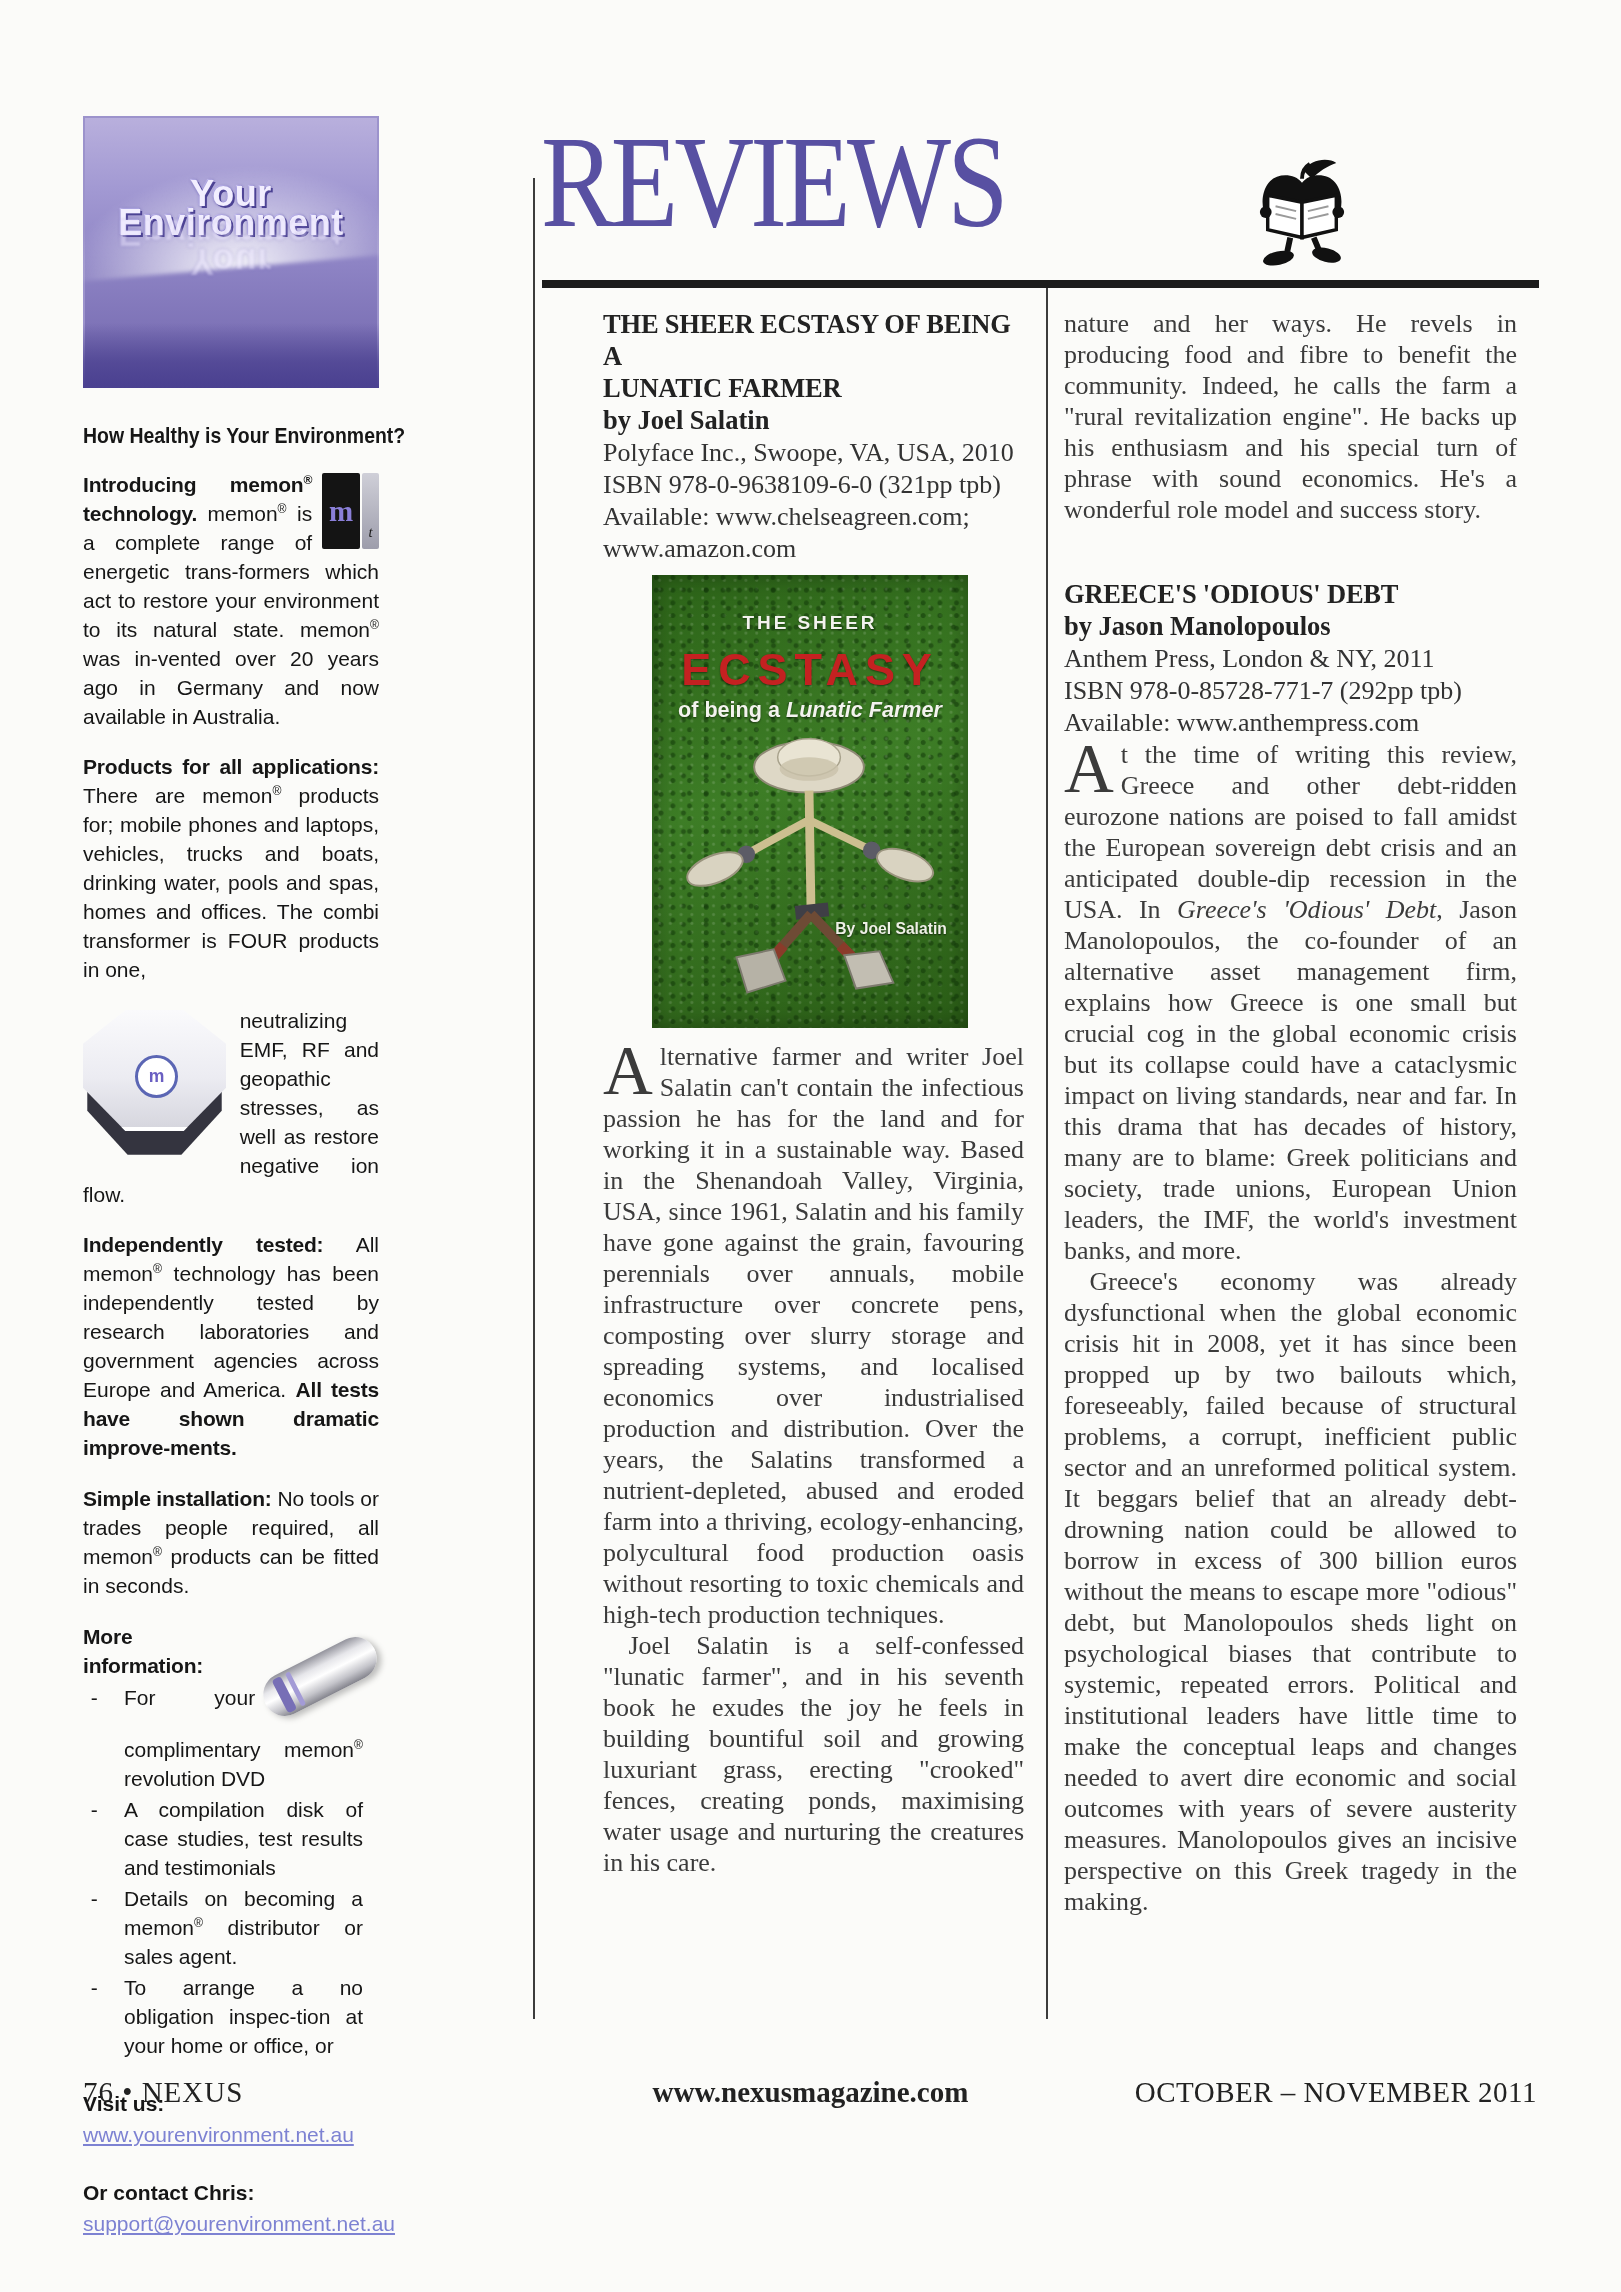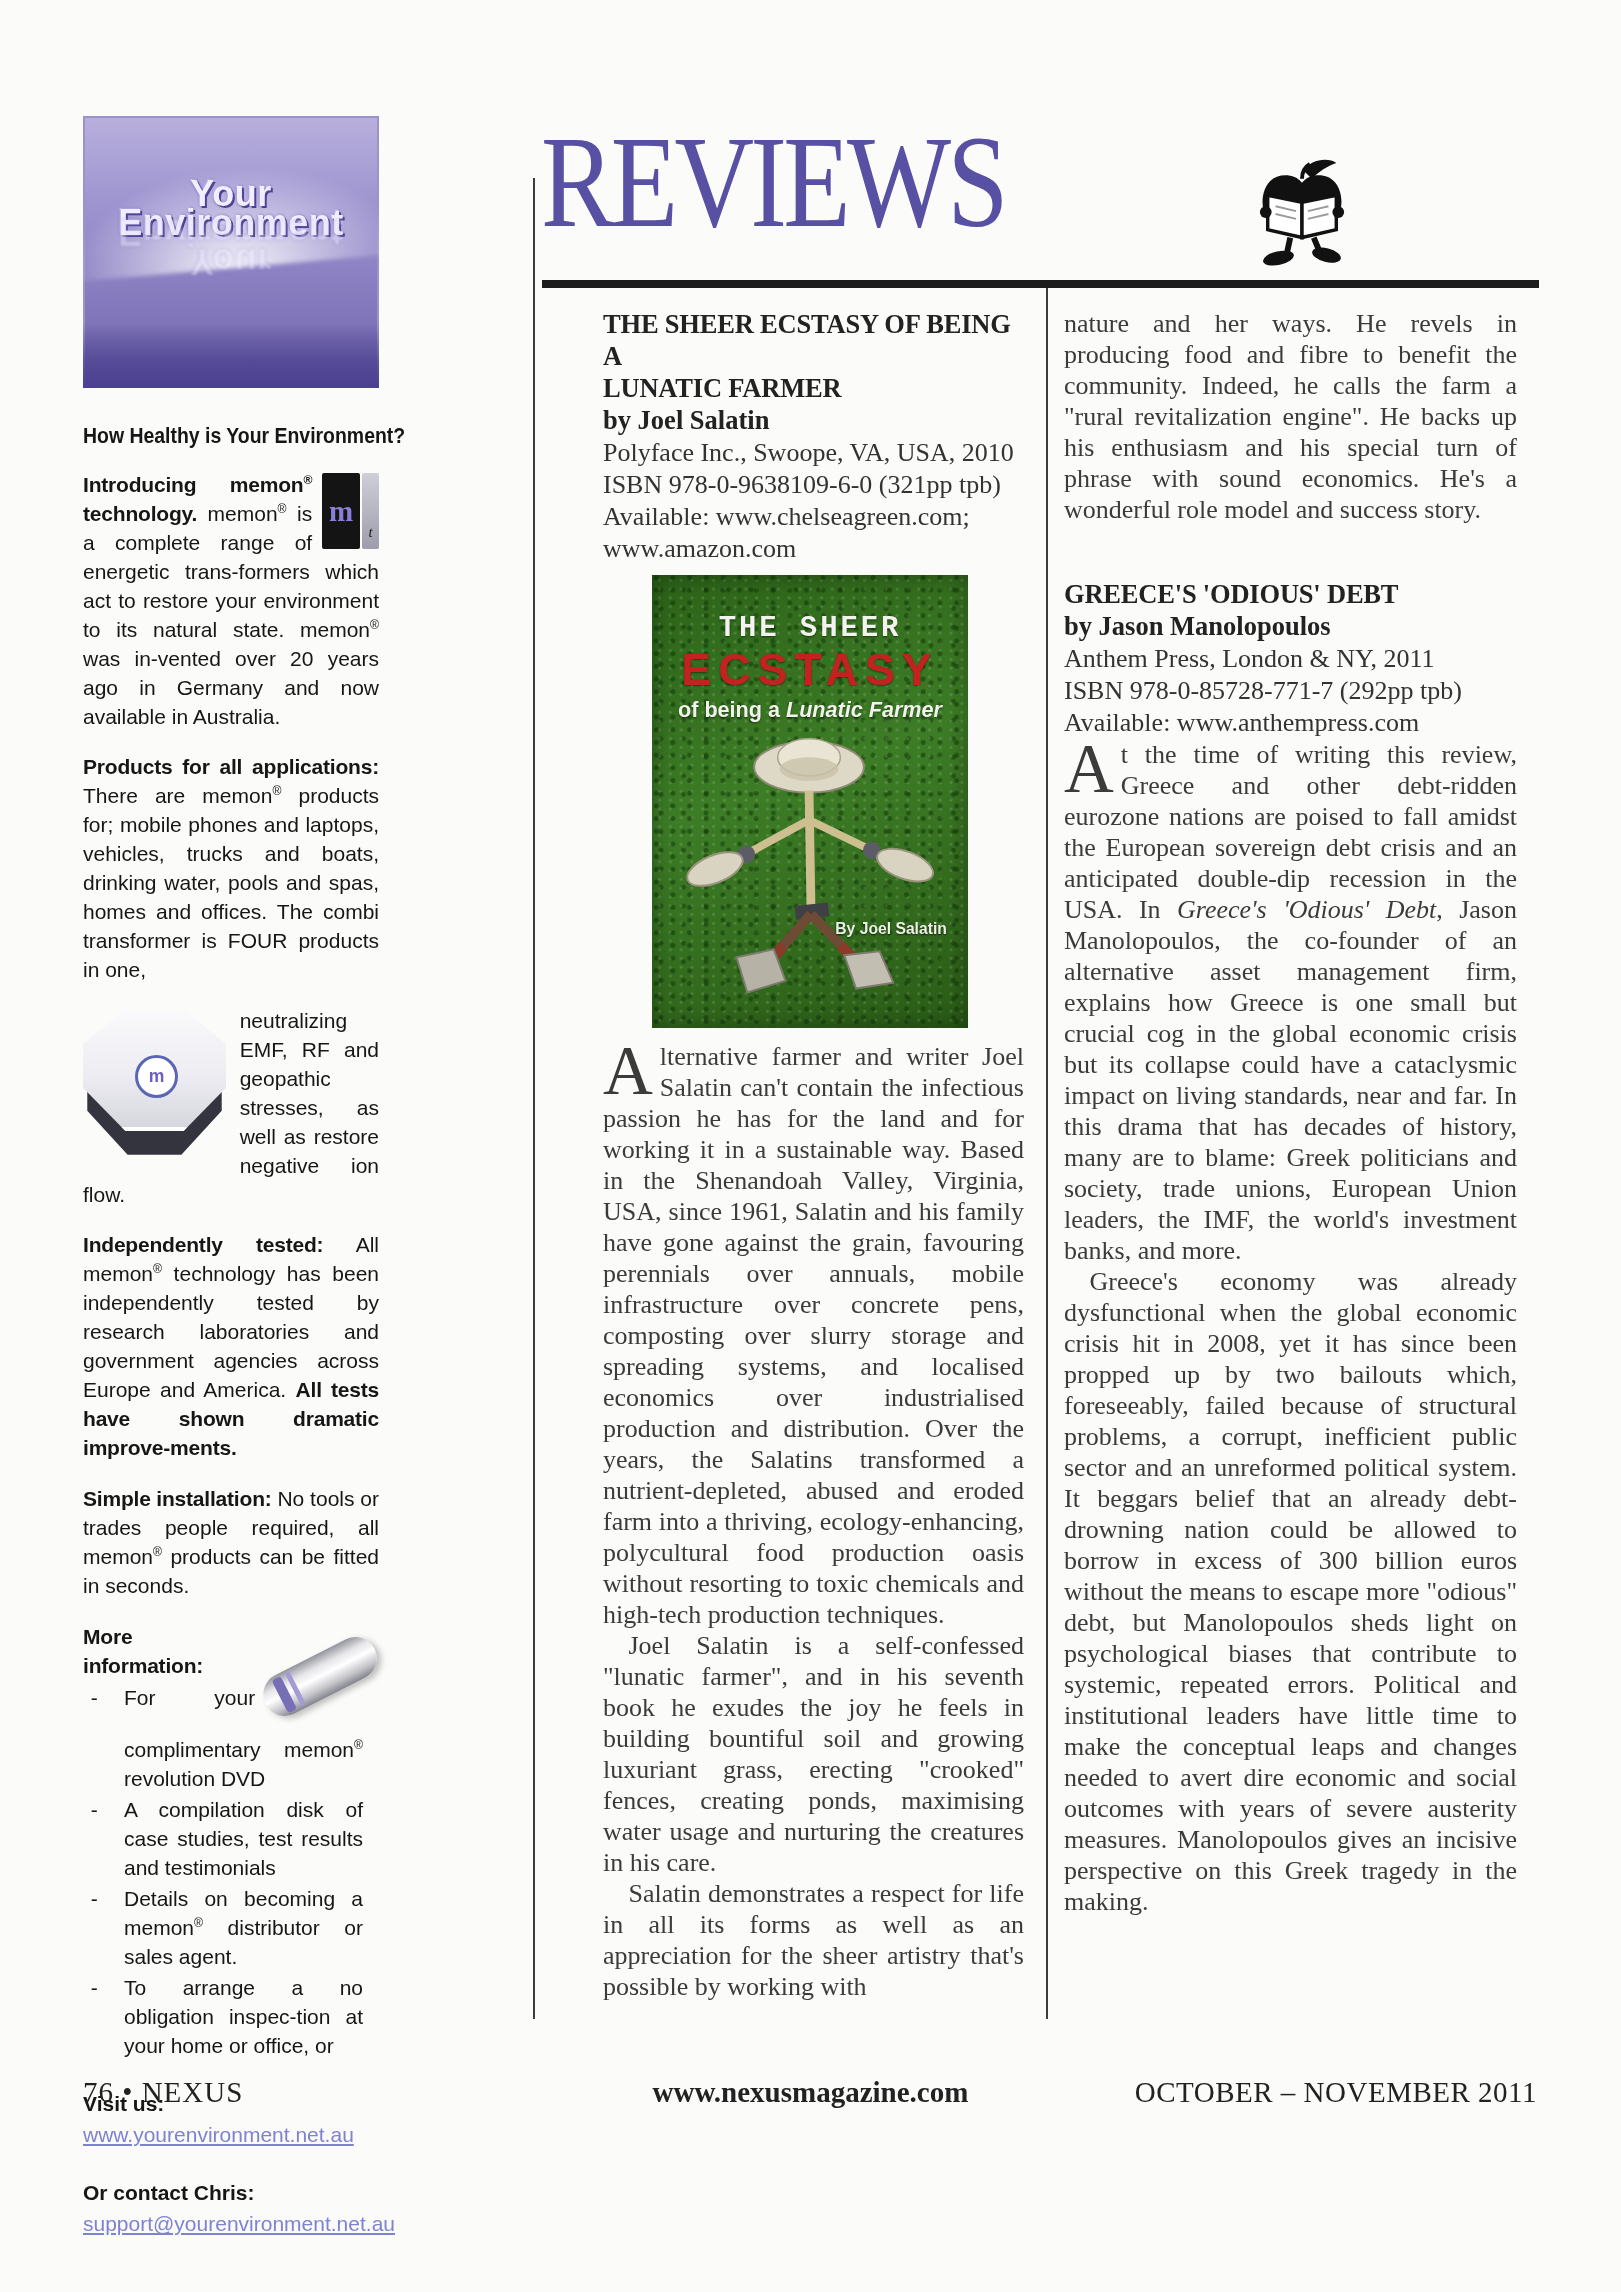--- a/index.html
+++ b/index.html
@@ -88,22 +88,22 @@
   
   .cover{position:relative;width:316px;height:453px;margin:9.8px 0 13.7px 49px;overflow:hidden;
     background-color:#357022;
     background-image:
       radial-gradient(circle at 25% 20%,rgba(16,56,8,.55) 0 2px,transparent 2.9px),
       radial-gradient(circle at 70% 60%,rgba(255,255,255,.14) 0 1px,transparent 2px),
       radial-gradient(circle at 40% 80%,rgba(12,44,6,.45) 0 2px,transparent 2.9px),
       linear-gradient(160deg,#2c6318 0%,#3d7d26 45%,#2a5c16 100%);
     background-size:16.7px 12.7px,10.8px 8.8px,22.5px 18.6px,100% 100%;
     box-shadow:inset 0 0 23.5px rgba(0,0,0,.35);}
-  .cover-top{position:absolute;top:37px;width:100%;text-align:center;font-family:Liberation Mono, monospace;
-    font-weight:bold;font-size:29px;letter-spacing:2.9px;color:#f3f3ee;text-shadow:0 1px 2px rgba(0,0,0,.5);}
+  .cover-top{position:absolute;top:37px;width:100%;text-align:center;font-family:Liberation Sans, sans-serif;
+    font-weight:bold;font-size:19px;letter-spacing:2.9px;color:#f3f3ee;text-shadow:0 1px 2px rgba(0,0,0,.5);}
   .cover-title{position:absolute;top:69px;width:100%;text-align:center;font-family:"Liberation Sans",sans-serif;
     font-weight:bold;font-size:45px;letter-spacing:6.9px;color:#c42121;text-shadow:0 1px 2px rgba(0,0,0,.45);}
   .cover-sub{position:absolute;top:122px;width:100%;text-align:center;font-family:"Liberation Sans",sans-serif;
     font-weight:bold;font-size:21.6px;color:#f3f3ee;text-shadow:0 1px 2px rgba(0,0,0,.5);}
   .cover-figure{position:absolute;left:0;top:147px;width:316px;height:294px;}
   .cover-byline{position:absolute;top:345px;left:58%;font-family:"Liberation Sans",sans-serif;
     font-weight:bold;font-size:15.7px;color:#eef0e6;text-shadow:0 1px 2px rgba(0,0,0,.6);}
 
   
   .footer-left{position:absolute;left:83px;top:2076px;font-size:29px;letter-spacing:1px;color:#222;}
@@ -231,21 +231,20 @@
       <polygon points="86,240 124,232 136,264 97,276" fill="#b6b2a6" stroke="#7d7a6e" stroke-width="2"></polygon>
       <polygon points="196,238 232,234 246,266 208,272" fill="#c2beb2" stroke="#7d7a6e" stroke-width="2"></polygon>
     </svg>
     <div class="cover-byline">By Joel Salatin</div>
   </div>
 
   <p class="rv-p">
     <span class="dropcap">A</span><span>lternative farmer and writer Joel Salatin can't contain the infectious passion he has for the land and for working it in a sustainable way.  Based in the Shenandoah Valley, Virginia, USA, since 1961, Salatin and his family have gone against the grain, favouring perennials over annuals, mobile infrastructure over concrete pens, composting over slurry storage and spreading systems, and localised economics over industrialised production and distribution.  Over the years, the Salatins transformed a nutrient-depleted, abused and eroded farm into a thriving, ecology-enhancing, polycultural food production oasis without resorting to toxic chemicals and high-tech production techniques.</span>
   </p>
   <p class="rv-p indent">Joel Salatin is a self-confessed "lunatic farmer", and in his seventh book he exudes the joy he feels in building bountiful soil and growing luxuriant grass, erecting "crooked" fences, creating ponds, maximising water usage and nurturing the creatures in his care.</p>
-  <p class="rv-p indent">Salatin demonstrates a respect for life in all its forms as well as an appreciation for the sheer artistry that's possible by working with</p>
 </div>
 
 <div class="col col3">
   <p class="rv-p">nature and her ways.  He revels in producing food and fibre to benefit the community.  Indeed, he calls the farm a "rural revitalization engine". He backs up his enthusiasm and his special turn of phrase with sound economics.  He's a wonderful role model and success story.</p>
 
   <div class="rv-head second">
     <div class="rv-title">GREECE'S 'ODIOUS' DEBT</div>
     <div class="rv-byline">by Jason Manolopoulos</div>
     <div class="rv-meta">Anthem Press, London &amp; NY, 2011</div>
     <div class="rv-meta">ISBN 978-0-85728-771-7 (292pp tpb)</div>

